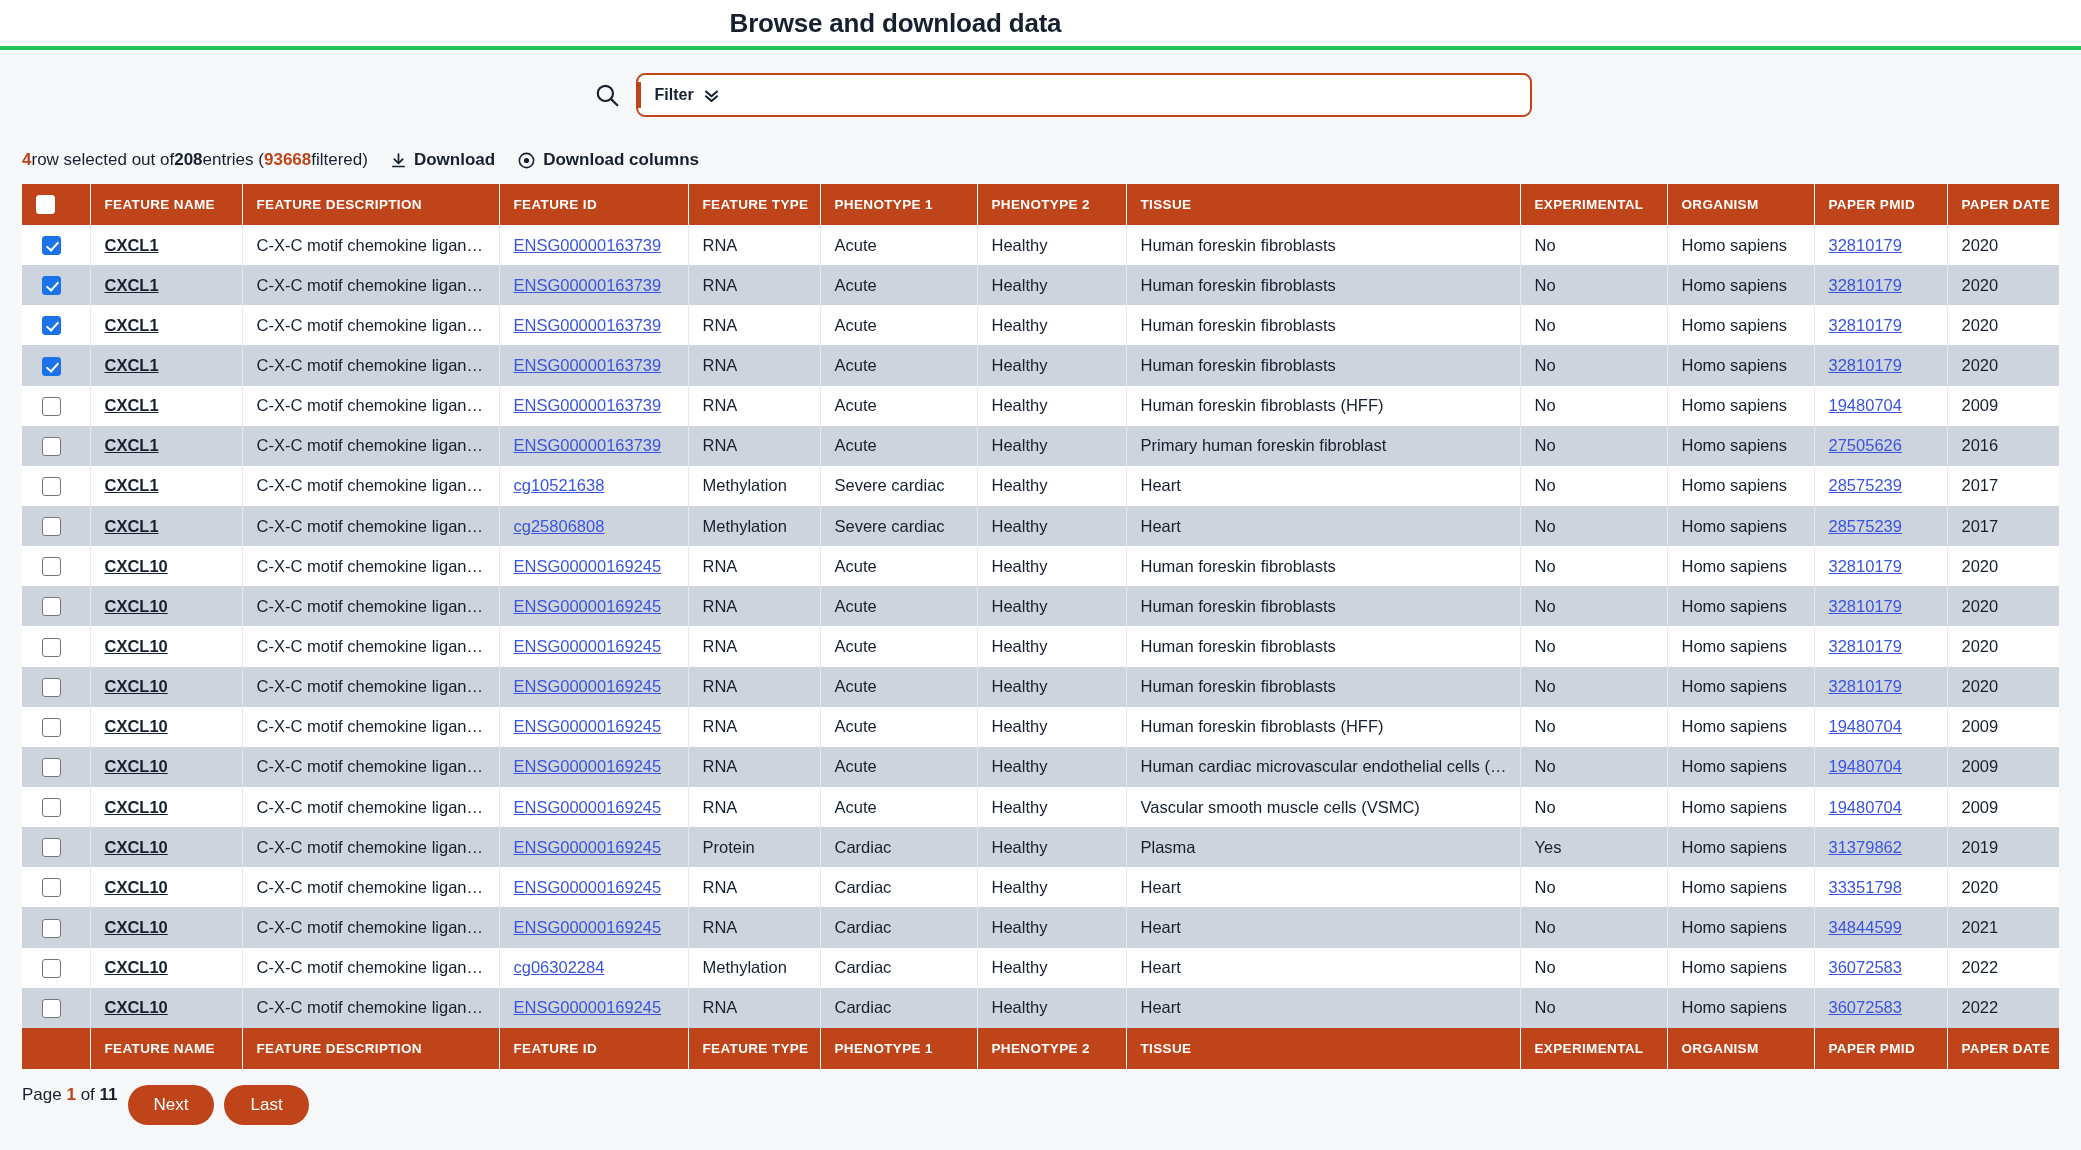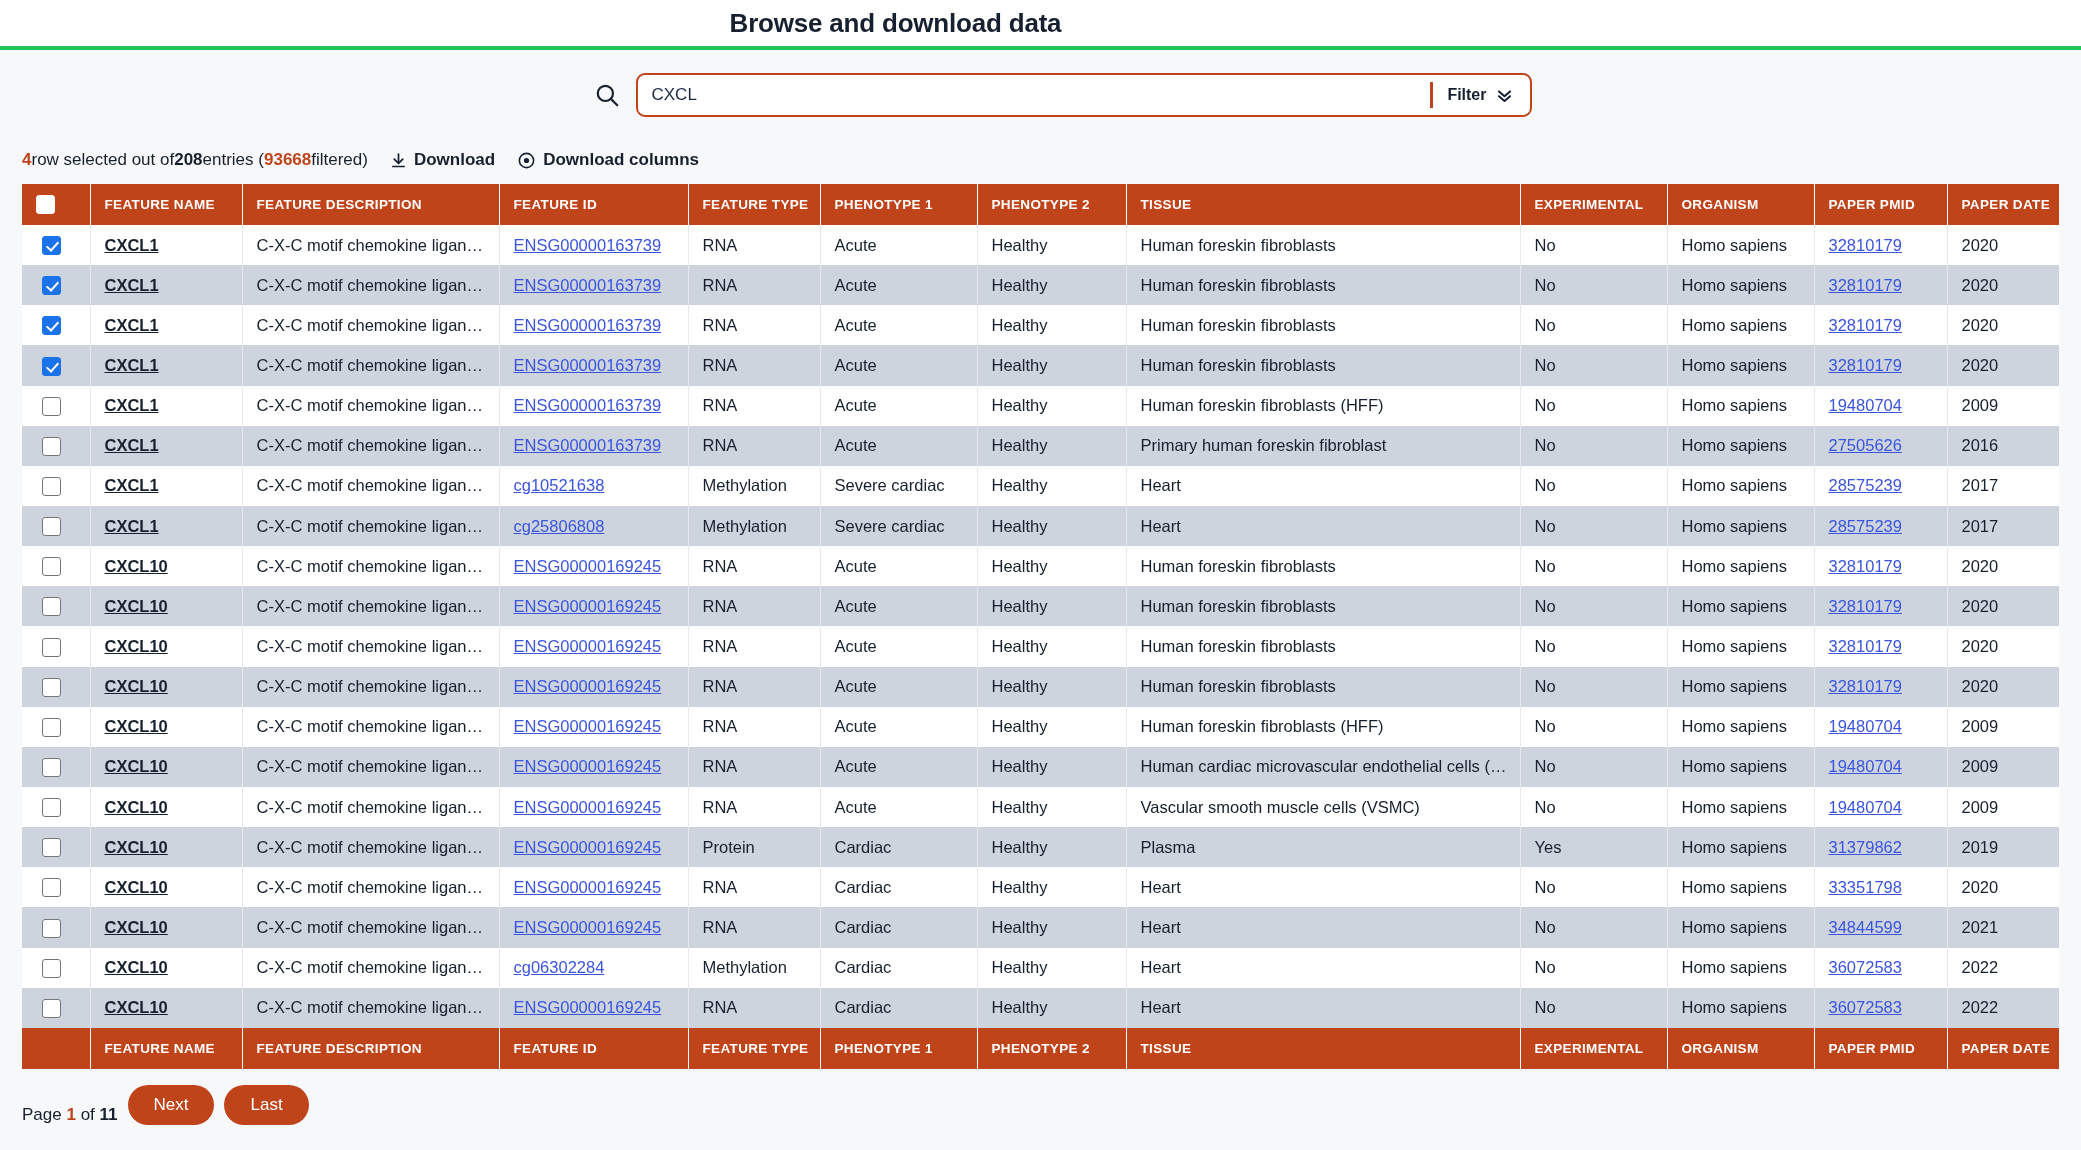--- a/index.html
+++ b/index.html
@@ -205,21 +205,21 @@
   col.c-date  { width: 112px; }
 
   tfoot th {
     padding: 11px 10px 11px 14px;
     font-size: 13.5px;
   }
 
   
   .pager {
     display: flex;
-    align-items: flex-end;
+    align-items: flex-start;
     gap: 10px;
     padding: 12px 0 0 22px;
     font-size: 17px;
     color: #16202e;
   }
   .pager .pagetext b { font-weight: bold; }
   .pager .pagetext .accent { color: #c0441a; font-weight: bold; }
   .pgbtn {
     background: #c0441a;
     color: #ffffff;
@@ -243,21 +243,20 @@
 
   <div class="searchrow">
     <div class="search-wrap">
       <span class="search-icon">
         <svg width="26" height="26" viewBox="0 0 24 24" fill="none" stroke="currentColor" stroke-width="2">
           <circle cx="10.5" cy="10.5" r="7"></circle>
           <line x1="15.8" y1="15.8" x2="21.5" y2="21.5" stroke-linecap="round"></line>
         </svg>
       </span>
       <div class="search-box">
-        <input class="search-input" type="text" value="CXCL" style="">
         <div class="filter-sep"></div>
         <button class="filter-btn">
           <span>Filter</span>
           <span class="chev2">
             <svg width="19" height="19" viewBox="0 0 24 24" fill="none" stroke="#16202e" stroke-width="2.6" stroke-linecap="round" stroke-linejoin="round">
               <polyline points="5,7 12,13 19,7"></polyline>
               <polyline points="5,13 12,19 19,13"></polyline>
             </svg>
           </span>
         </button>

